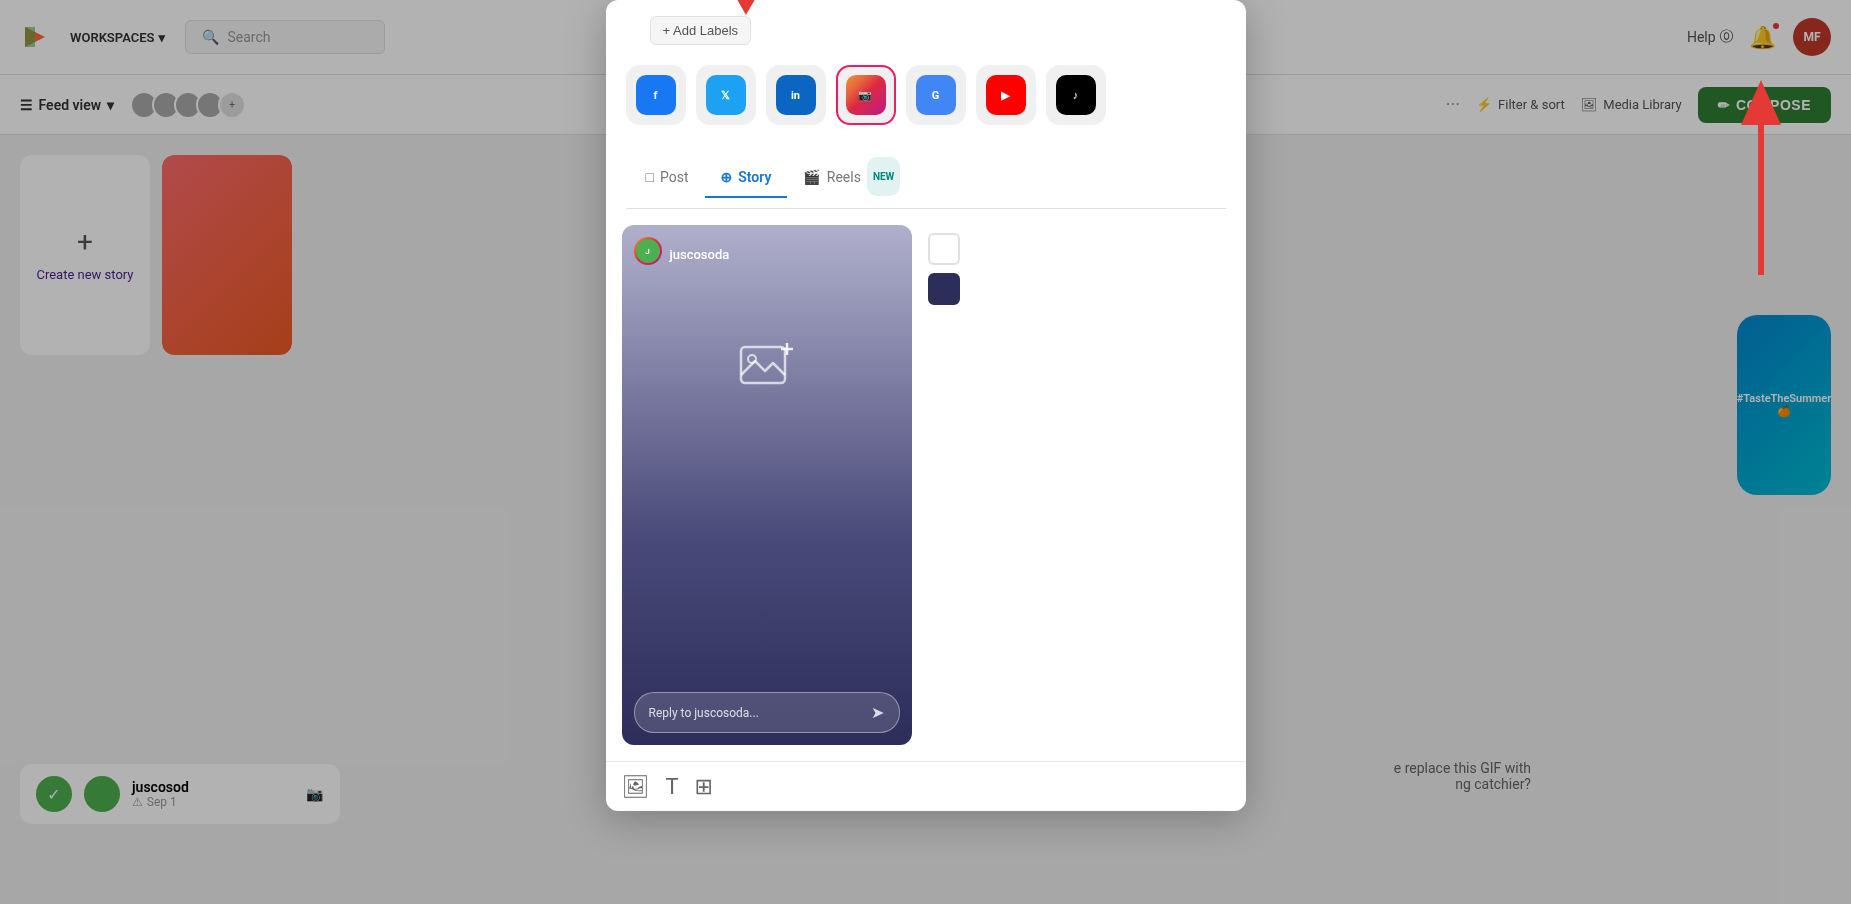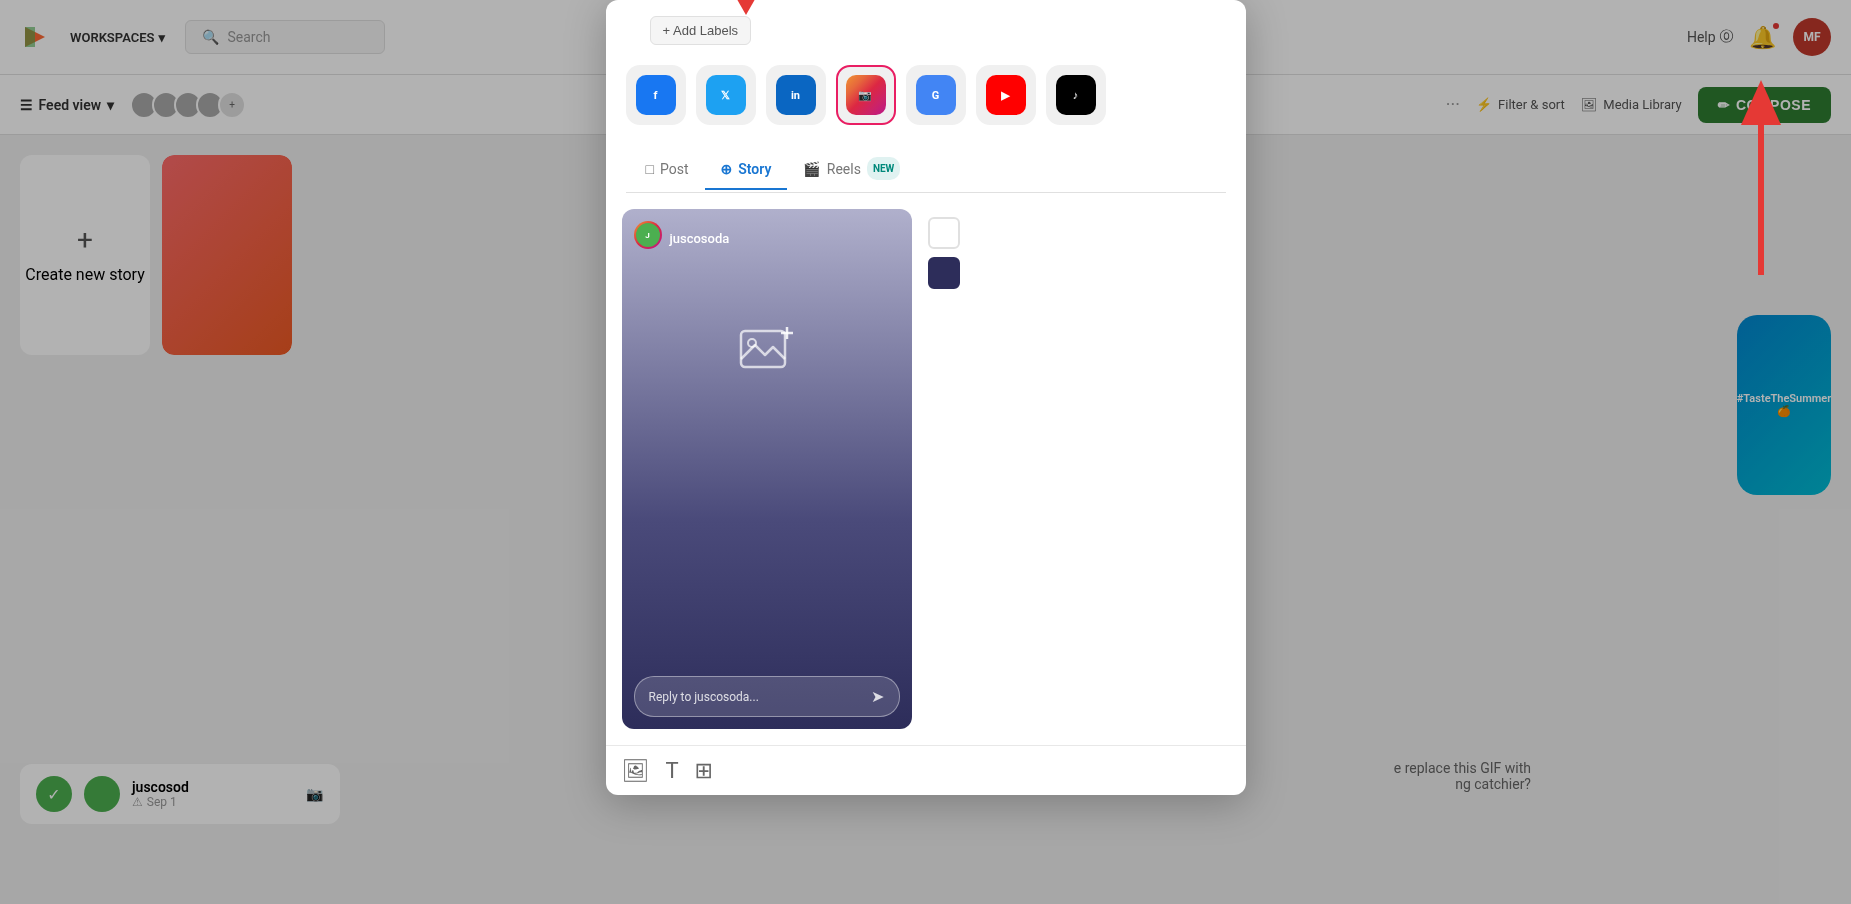--- a/index.html
+++ b/index.html
@@ -239,22 +239,22 @@
       align-items: center;
       justify-content: center;
       cursor: pointer;
       gap: 8px;
     }
     .create-plus {
       font-size: 28px;
       color: #555;
     }
     .create-label {
-      font-size: 16px;
-      color: #000000;
+      font-size: 13px;
+      color: #4c1d95;
       text-align: left;
       line-height: 1.4;
     }
     .story-img-1 {
       width: 130px;
       height: 200px;
       background: linear-gradient(135deg, #ff6b6b, #ee5a24);
       border-radius: 12px;
     }
 
@@ -399,21 +399,21 @@
       bottom: -1px;
       left: 0; right: 0;
       height: 2px;
       background: #1976d2;
     }
     .new-badge {
       background: #e0f2f1;
       color: #00897b;
       font-size: 10px;
       font-weight: 700;
-      padding: 6px 6px;
+      padding: 14px 6px;
       border-radius: 10px;
     }
 
     
     .modal-body {
       display: flex;
       padding: 16px;
       gap: 16px;
     }
 

